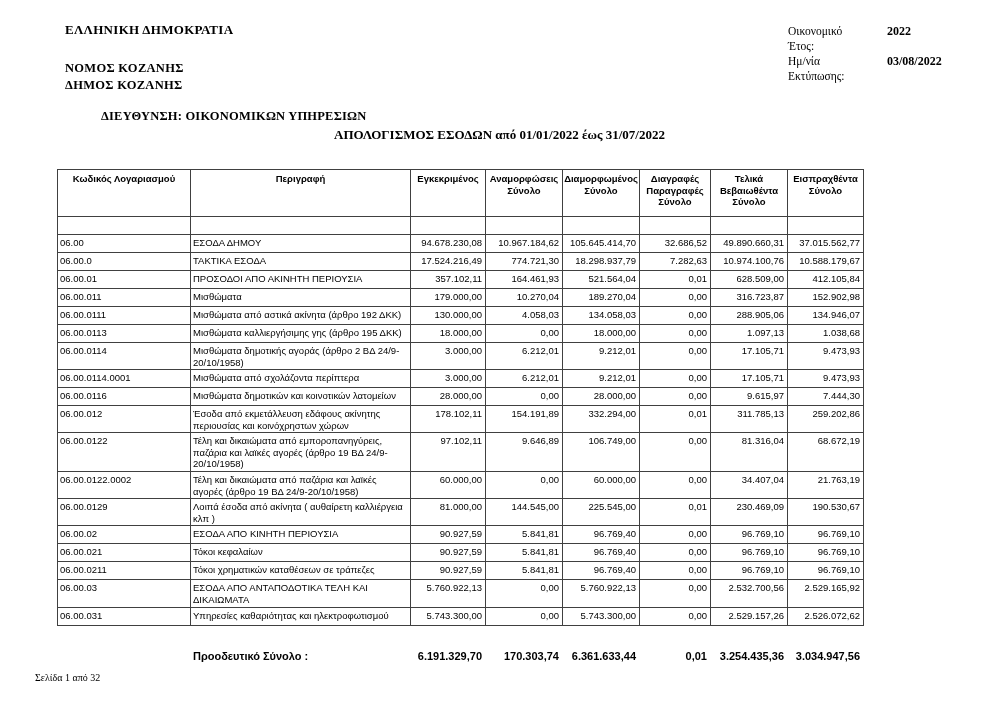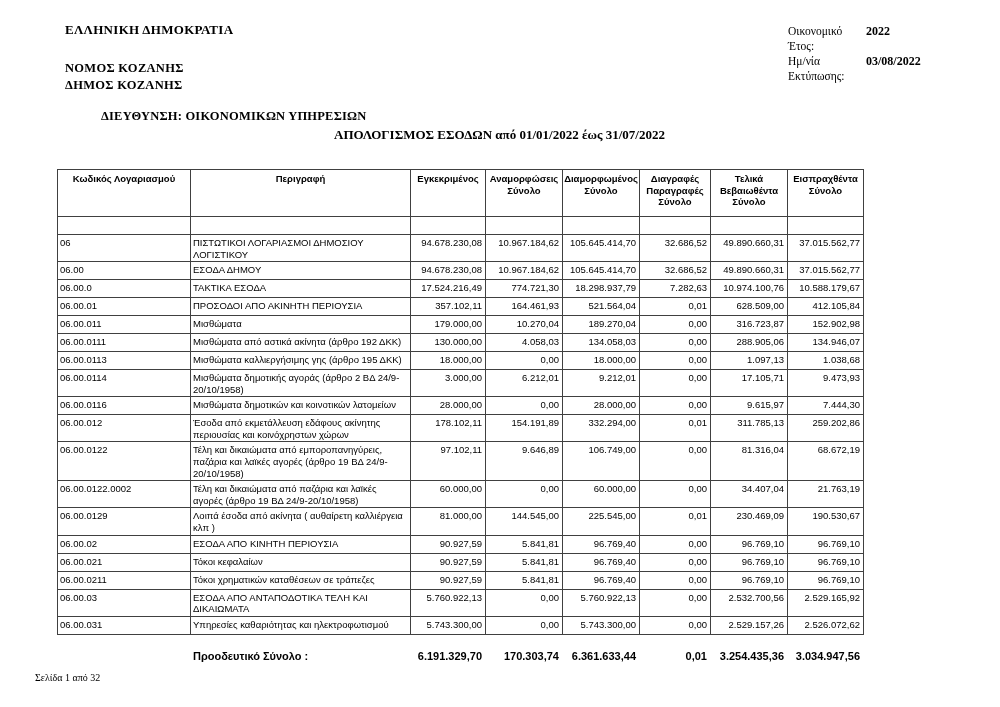--- a/index.html
+++ b/index.html
@@ -18,21 +18,21 @@
     font-size: 13px; font-weight: bold; letter-spacing: 0.3px;
   }
   .org-block {
     position: absolute; left: 65px; top: 60px;
     font-size: 12.5px; font-weight: bold; line-height: 17px; letter-spacing: 0.3px;
   }
   .meta-block {
     position: absolute; left: 788px; top: 24px;
     font-size: 11.5px; line-height: 15px;
   }
-  .meta-row { display: flex; }
+  .meta-row { display: flex; gap: 21px; }
   .meta-label { width: 78px; }
   .meta-value { font-weight: bold; font-size: 12px; }
   .dept-line {
     position: absolute; left: 65px; top: 109px;
     font-size: 12.5px; font-weight: bold; letter-spacing: 0.2px; margin-left: 36px;
   }
   .report-title {
     position: absolute; left: 334px; top: 127px;
     font-size: 13px; font-weight: bold;
   }
@@ -137,30 +137,20 @@
           <td></td>
           <td></td>
           <td></td>
           <td></td>
           <td></td>
           <td></td>
         </tr>
     </thead>
     <tbody>
         <tr class="data-row">
-          <td class="code">06</td>
-          <td class="desc">ΠΙΣΤΩΤΙΚΟΙ ΛΟΓΑΡΙΑΣΜΟΙ ΔΗΜΟΣΙΟΥ ΛΟΓΙΣΤΙΚΟΥ</td>
-          <td class="num">94.678.230,08</td>
-          <td class="num">10.967.184,62</td>
-          <td class="num">105.645.414,70</td>
-          <td class="num">32.686,52</td>
-          <td class="num">49.890.660,31</td>
-          <td class="num">37.015.562,77</td>
-        </tr>
-        <tr class="data-row">
           <td class="code">06.00</td>
           <td class="desc">ΕΣΟΔΑ ΔΗΜΟΥ</td>
           <td class="num">94.678.230,08</td>
           <td class="num">10.967.184,62</td>
           <td class="num">105.645.414,70</td>
           <td class="num">32.686,52</td>
           <td class="num">49.890.660,31</td>
           <td class="num">37.015.562,77</td>
         </tr>
         <tr class="data-row">
@@ -209,20 +199,30 @@
           <td class="num">18.000,00</td>
           <td class="num">0,00</td>
           <td class="num">18.000,00</td>
           <td class="num">0,00</td>
           <td class="num">1.097,13</td>
           <td class="num">1.038,68</td>
         </tr>
         <tr class="data-row">
           <td class="code">06.00.0114</td>
           <td class="desc">Μισθώματα δημοτικής αγοράς (άρθρο 2 ΒΔ 24/9-20/10/1958)</td>
+          <td class="num">3.000,00</td>
+          <td class="num">6.212,01</td>
+          <td class="num">9.212,01</td>
+          <td class="num">0,00</td>
+          <td class="num">17.105,71</td>
+          <td class="num">9.473,93</td>
+        </tr>
+        <tr class="data-row">
+          <td class="code">06.00.0114.0001</td>
+          <td class="desc">Μισθώματα από σχολάζοντα περίπτερα</td>
           <td class="num">3.000,00</td>
           <td class="num">6.212,01</td>
           <td class="num">9.212,01</td>
           <td class="num">0,00</td>
           <td class="num">17.105,71</td>
           <td class="num">9.473,93</td>
         </tr>
         <tr class="data-row">
           <td class="code">06.00.0116</td>
           <td class="desc">Μισθώματα δημοτικών και κοινοτικών λατομείων</td>

